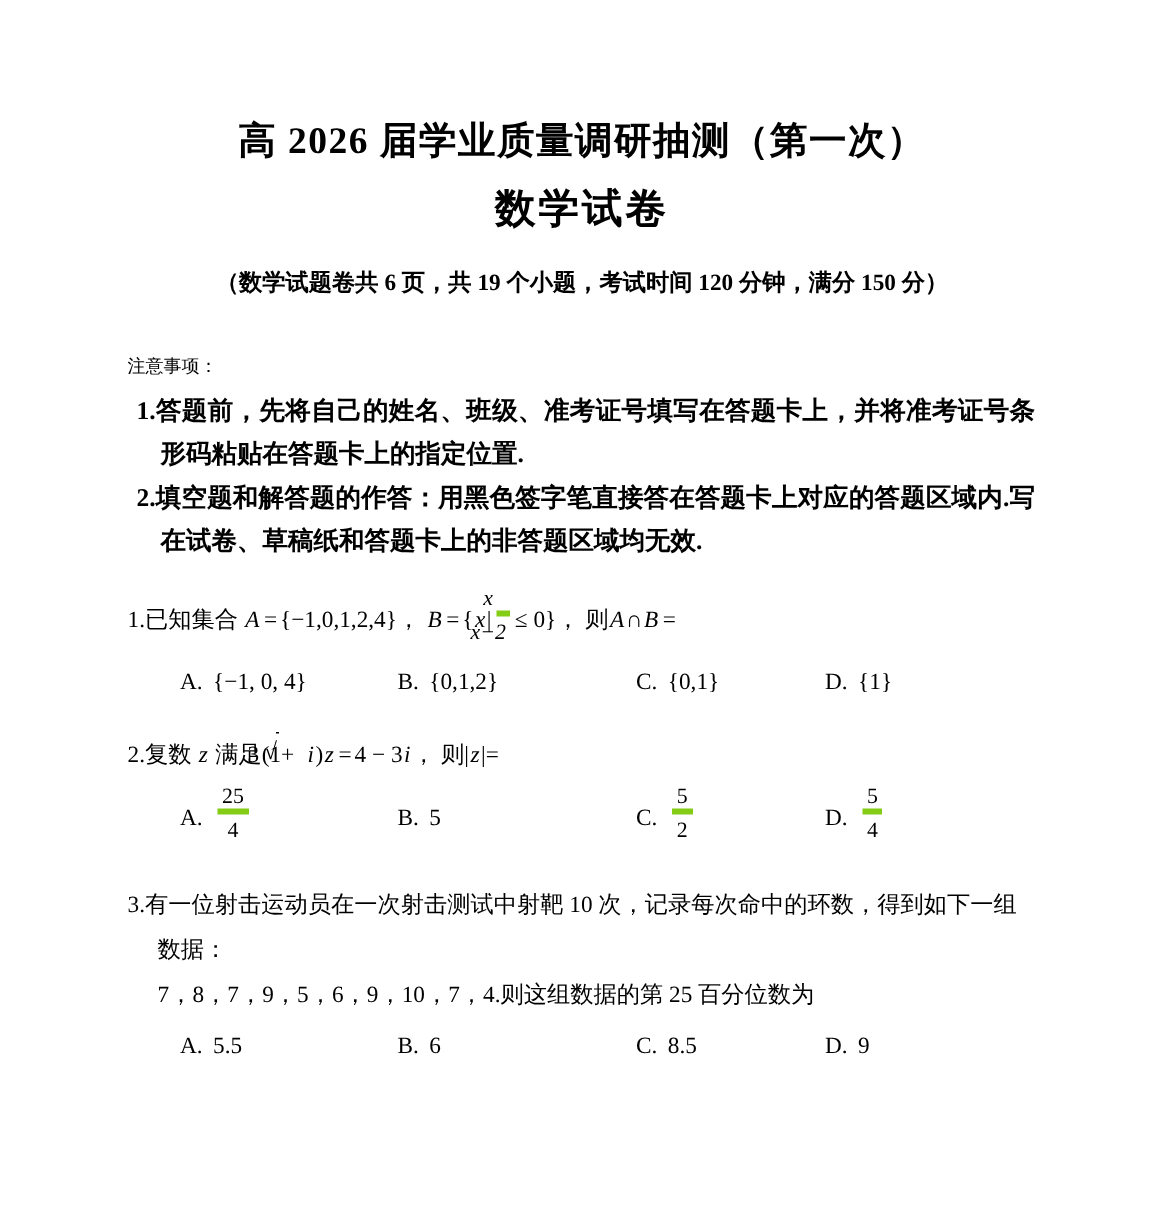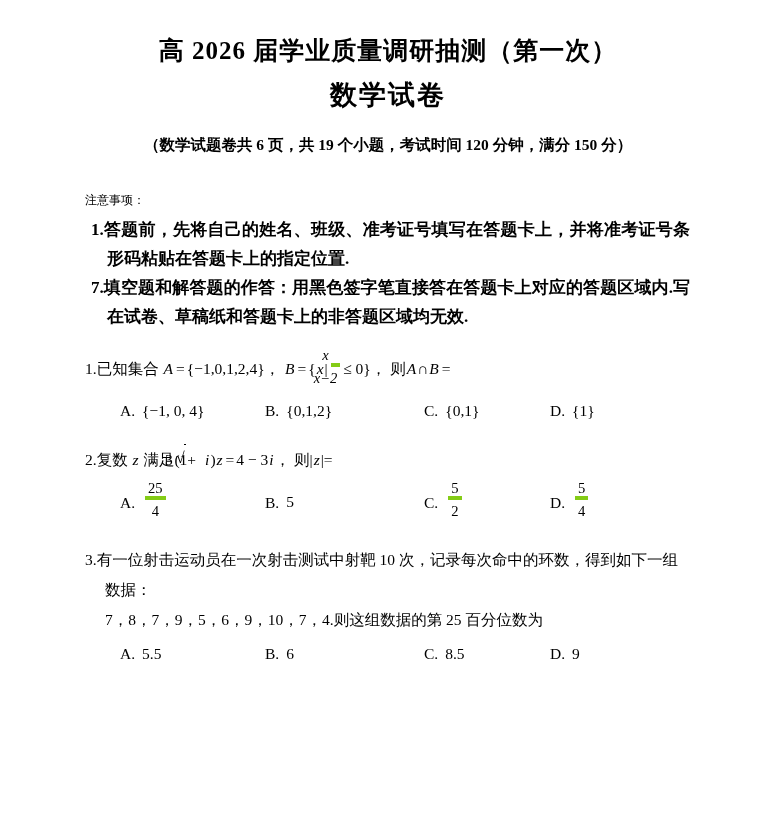--- a/index.html
+++ b/index.html
@@ -23,21 +23,21 @@
   }
 
   
   .title-main {
     text-align: center;
     font-family: "Liberation Serif", "DejaVu Serif", serif;
     font-weight: bold;
     font-size: 25px;
     letter-spacing: 1px;
     margin: 0;
-    padding-top: 34px;
+    padding-top: 78px;
     line-height: 34px;
   }
   .title-sub {
     text-align: center;
     font-family: "Liberation Sans", "DejaVu Sans", sans-serif;
     font-weight: bold;
     font-size: 27px;
     letter-spacing: 2px;
     margin: 0;
     padding-top: 9px;
@@ -190,21 +190,21 @@
 
   <h1 class="title-main">高 2026 届学业质量调研抽测（第一次）</h1>
   <h2 class="title-sub">数学试卷</h2>
   <p class="title-note">（数学试题卷共 6 页，共 19 个小题，考试时间 120 分钟，满分 150 分）</p>
 
   <div class="body-block">
 
     <p class="notice-head">注意事项：</p>
 
     <p class="notice-item">1.答题前，先将自己的姓名、班级、准考证号填写在答题卡上，并将准考证号条形码粘贴在答题卡上的指定位置.</p>
-    <p class="notice-item">7.填空题和解答题的作答：用黑色签字笔直接答在答题卡上对应的答题区域内.写在试卷、草稿纸和答题卡上的非答题区域均无效.</p>
+    <p class="notice-item">2.填空题和解答题的作答：用黑色签字笔直接答在答题卡上对应的答题区域内.写在试卷、草稿纸和答题卡上的非答题区域均无效.</p>
 
 
     <div class="question">
       <p class="q-line">
         <span class="q-num">1.</span><span>已知集合</span>
         <span class="mi">A</span><span class="mop mn">=</span><span class="mn">{−1,0,1,2,4}</span><span>，</span>
         <span class="mi">B</span><span class="mop mn">=</span><span class="mn">{</span><span class="mi">x</span><span class="mn">|</span><span class="frac"><span class="num mi">x</span><span class="den mi">x−2</span></span><span class="mn">≤ 0}</span><span>，</span>
         <span>则</span><span class="mi">A</span><span class="mn">∩</span><span class="mi">B</span><span class="mop mn">=</span>
       </p>
       <div class="options">

